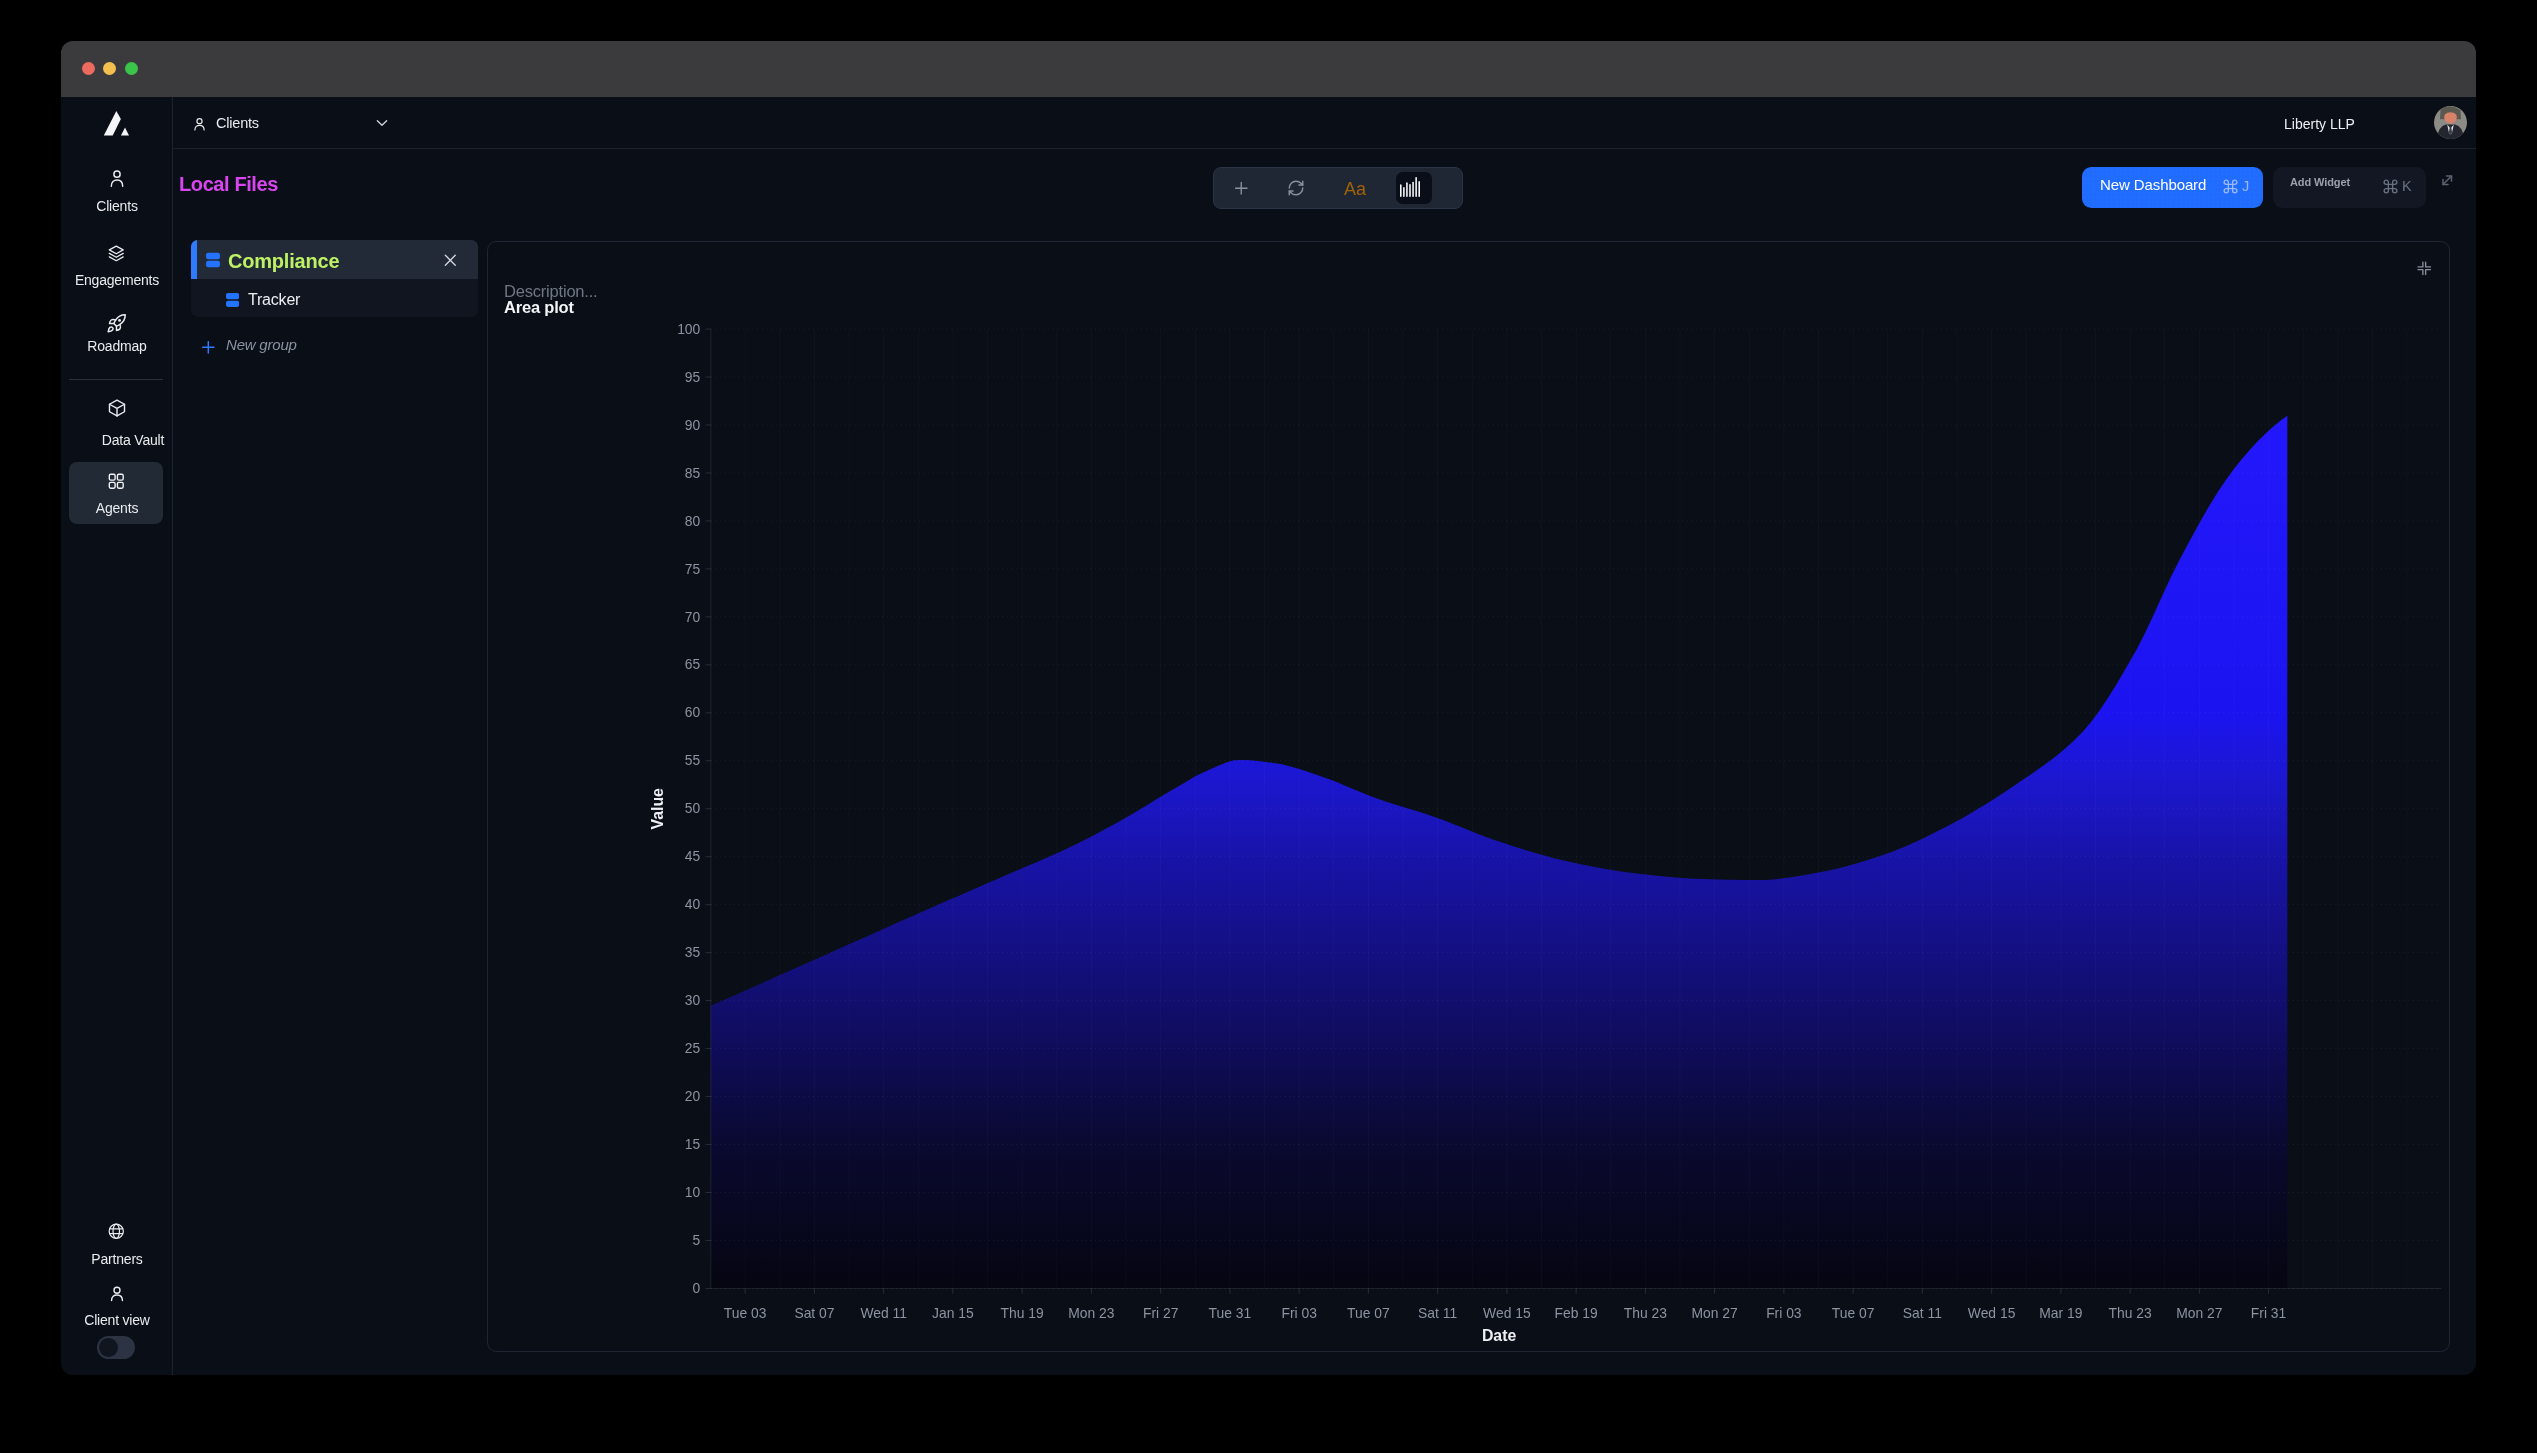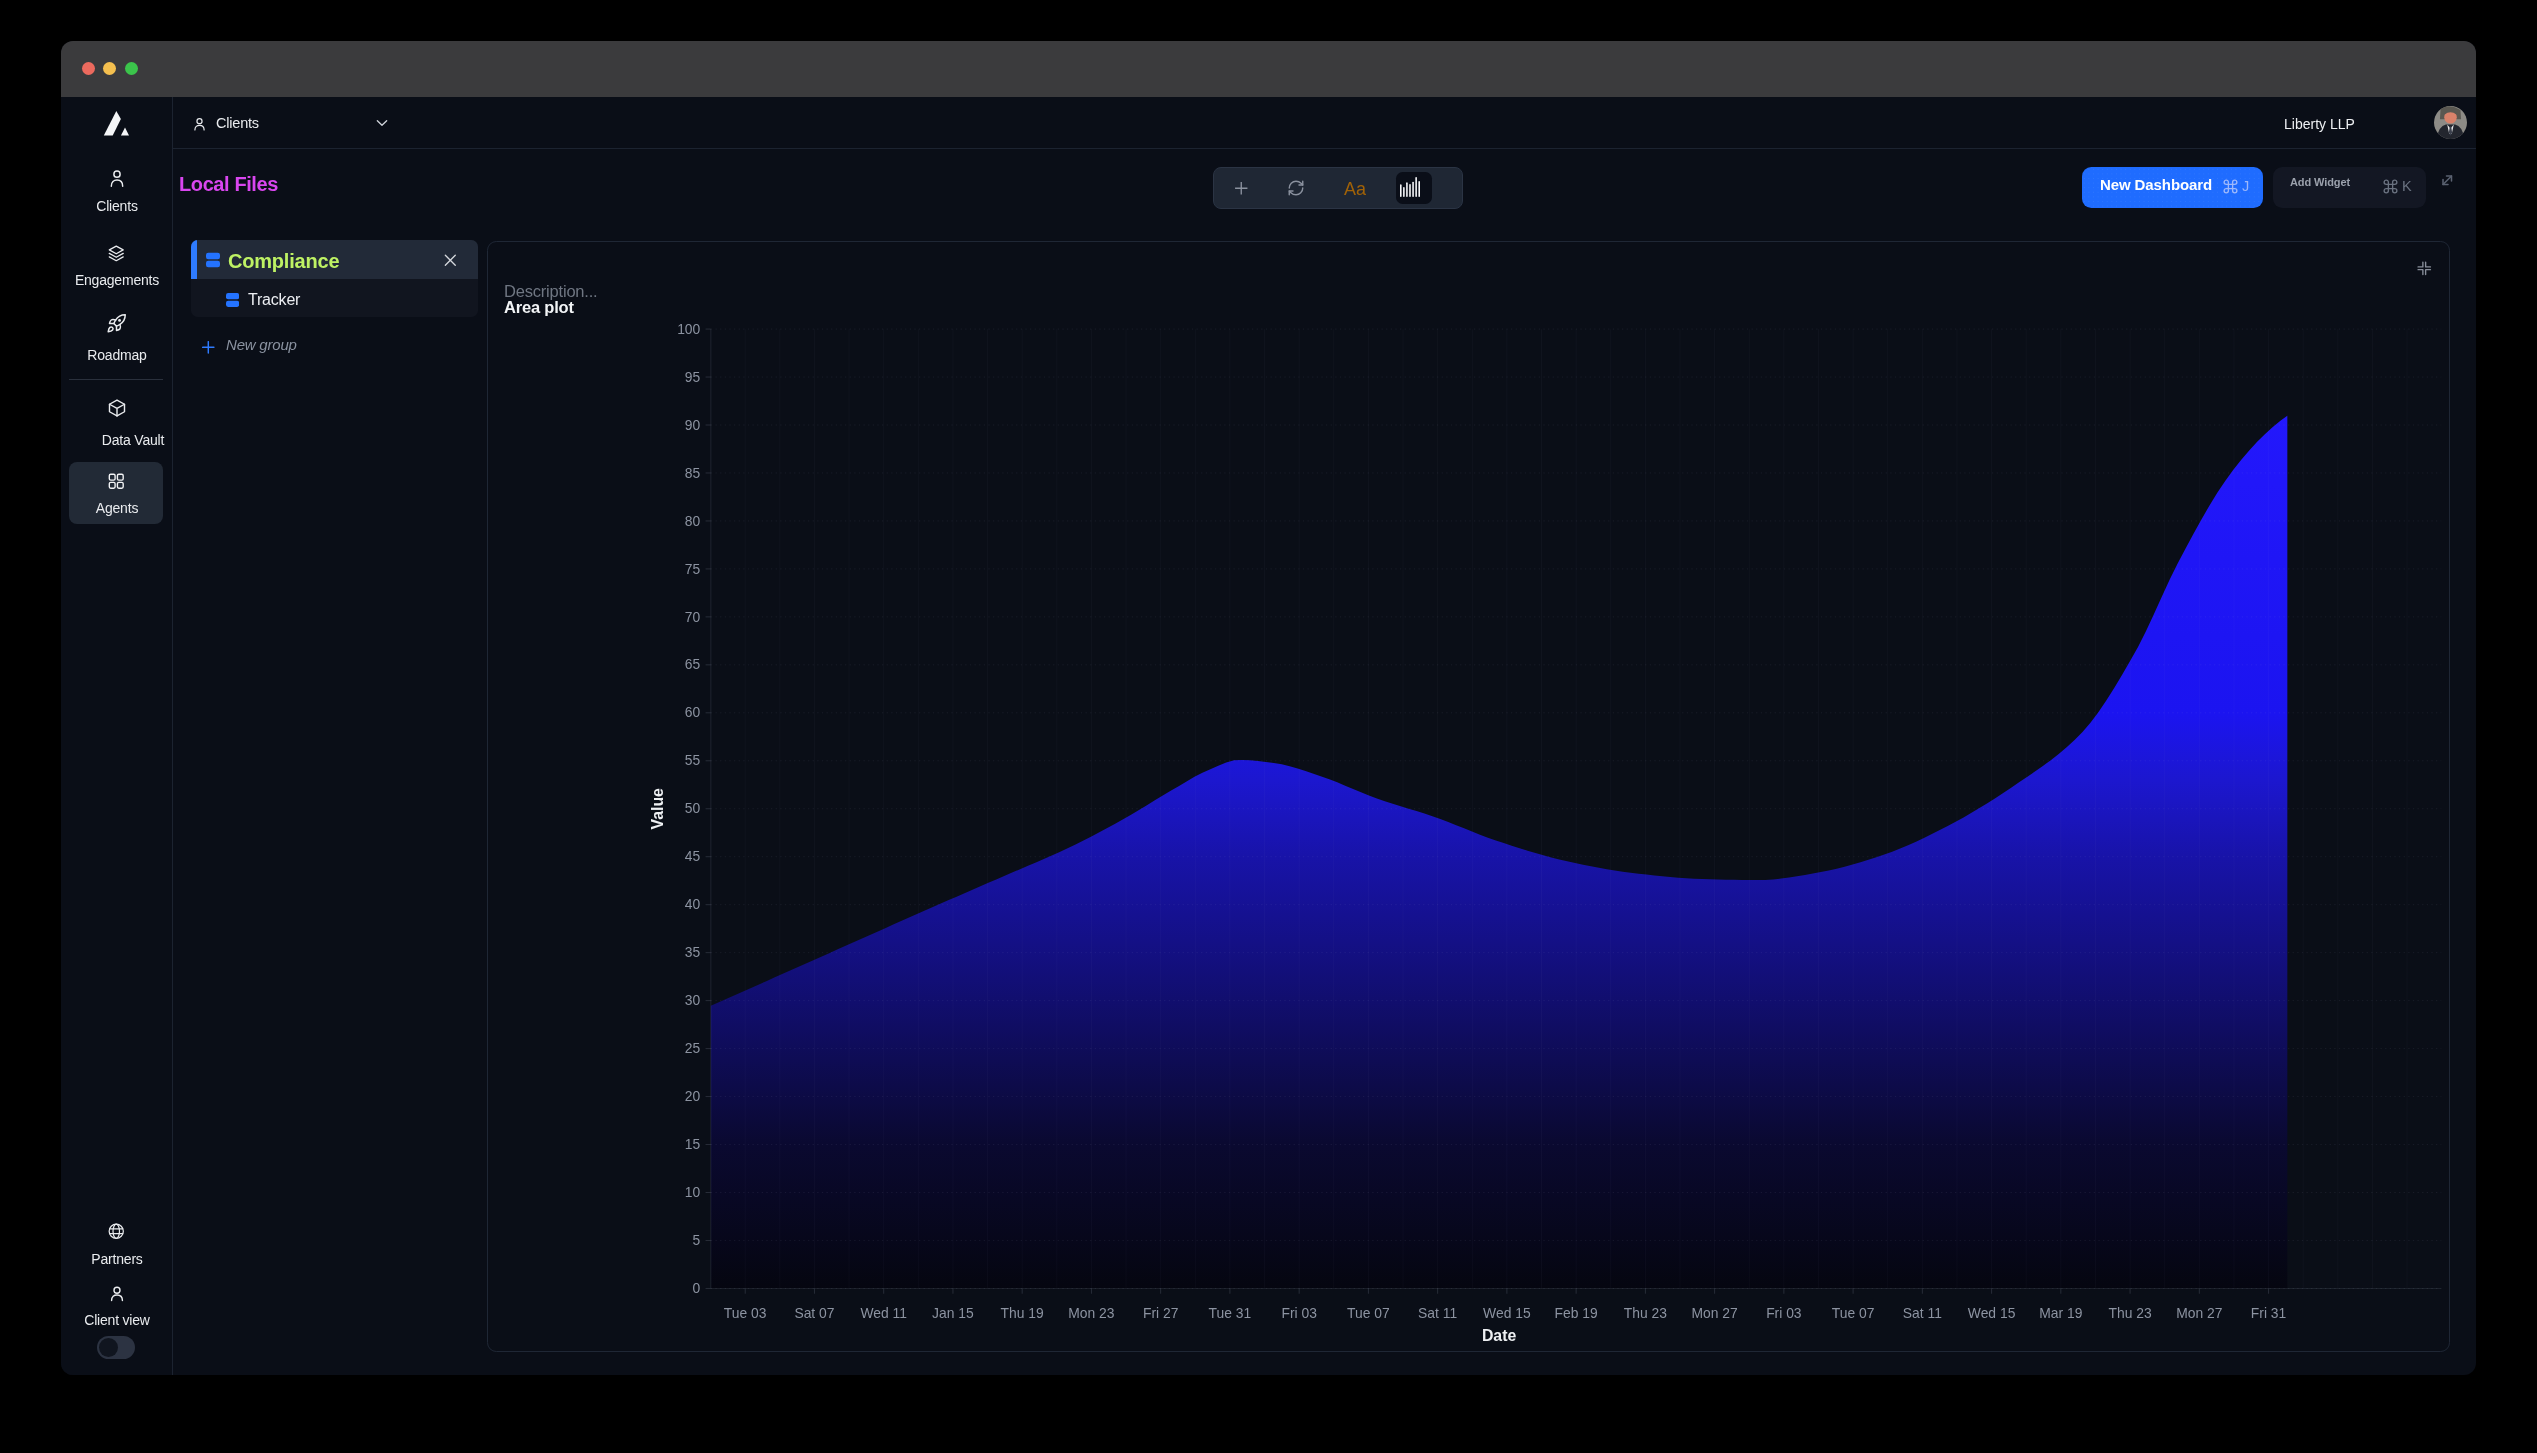--- a/index.html
+++ b/index.html
@@ -44,21 +44,21 @@
   </svg>
   <div class="navlab" style="top:231px;">Engagements</div>
 
   <svg class="abs" style="left:45px;top:272px;" width="21" height="21" viewBox="0 0 24 24" fill="none" stroke="#e9ebee" stroke-width="1.7" stroke-linejoin="round" stroke-linecap="round">
     <path d="M4.5 16.5c-1.5 1.26-2 5-2 5s3.74-.5 5-2c.71-.84.7-2.13-.09-2.91a2.18 2.18 0 0 0-2.91-.09z"></path>
     <path d="m12 15-3-3a22 22 0 0 1 2-3.95A12.88 12.88 0 0 1 22 2c0 2.72-.78 7.5-6 11a22.35 22.35 0 0 1-4 2z"></path>
     <path d="M9 12H4s.55-3.03 2-4c1.62-1.08 5 0 5 0"></path>
     <path d="M12 15v5s3.03-.55 4-2c1.08-1.62 0-5 0-5"></path>
     <circle cx="15.5" cy="8.5" r="1.6" fill="#e9ebee" stroke="none"></circle>
   </svg>
-  <div class="navlab" style="top:306px;text-align:center;">Roadmap</div>
+  <div class="navlab" style="top:297px;text-align:center;">Roadmap</div>
 
   <div class="abs" style="left:8px;top:338px;width:94px;height:0.7px;background:#2a303c;"></div>
 
   <svg class="abs" style="left:46px;top:357px;" width="20" height="20" viewBox="0 0 24 24" fill="none" stroke="#e9ebee" stroke-width="1.7" stroke-linejoin="round" stroke-linecap="round">
     <path d="M12 2.5 L21 7.5 L21 16.5 L12 21.5 L3 16.5 L3 7.5 Z"></path>
     <path d="M3 7.5 L12 12.5 L21 7.5 M12 12.5 L12 21.5"></path>
   </svg>
   <div class="navlab" style="top:391px;padding-left:32px;">Data Vault</div>
 
   <div class="abs dots" style="left:8px;top:421px;width:94px;height:62px;background:#222a36;border-radius:8px;"></div>
@@ -133,21 +133,21 @@
         <rect x="4.6" y="15" width="2.4" height="15" rx="1.2"></rect>
       <rect x="9.2" y="8" width="2.4" height="22" rx="1.2"></rect>
         <rect x="13.8" y="10.5" width="2.4" height="19.5" rx="1.2"></rect>
       <rect x="18.4" y="7" width="2.4" height="23" rx="1.2"></rect>
         <rect x="23" y="0" width="2.4" height="30" rx="1.2"></rect>
       <rect x="27.6" y="6" width="2.4" height="24" rx="1.2"></rect>
     </g>
   </svg>
 
   <div class="abs" style="left:2021px;top:126px;width:181px;height:41px;background:#1f6cff;border-radius:9.3px;background-image:radial-gradient(rgba(255,255,255,0.07) 0.8px, transparent 0.9px);background-size:4.6px 4.6px;"></div>
-  <div class="abs" style="left:2039px;top:135px;font-size:15px;font-weight:700;letter-spacing:-0.1px;color:#fff;">New Dashboard</div>
+  <div class="abs" style="left:2039px;top:135px;font-size:15px;font-weight:400;letter-spacing:-0.1px;color:#fff;">New Dashboard</div>
   <svg class="abs" style="left:2161px;top:137px;" width="17" height="17" viewBox="0 0 24 24" fill="none" stroke="#9db8fb" stroke-width="1.9">
       <path d="M15 6v12a3 3 0 1 0 3-3H6a3 3 0 1 0 3 3V6a3 3 0 1 0-3 3h12a3 3 0 1 0-3-3"></path>
     </svg>
   <div class="abs" style="left:2181px;top:137px;font-size:14.5px;color:#9db8fb;">J</div>
 
   <div class="abs dots" style="left:2212px;top:126px;width:153px;height:41px;background:#131723;border-radius:9.3px;"></div>
   <div class="abs" style="left:2229px;top:135px;font-size:11px;font-weight:700;letter-spacing:-0.1px;color:#9ba1ac;">Add Widget</div>
   <svg class="abs" style="left:2321px;top:137px;" width="17" height="17" viewBox="0 0 24 24" fill="none" stroke="#6a7280" stroke-width="1.9">
       <path d="M15 6v12a3 3 0 1 0 3-3H6a3 3 0 1 0 3 3V6a3 3 0 1 0-3 3h12a3 3 0 1 0-3-3"></path>
     </svg>

